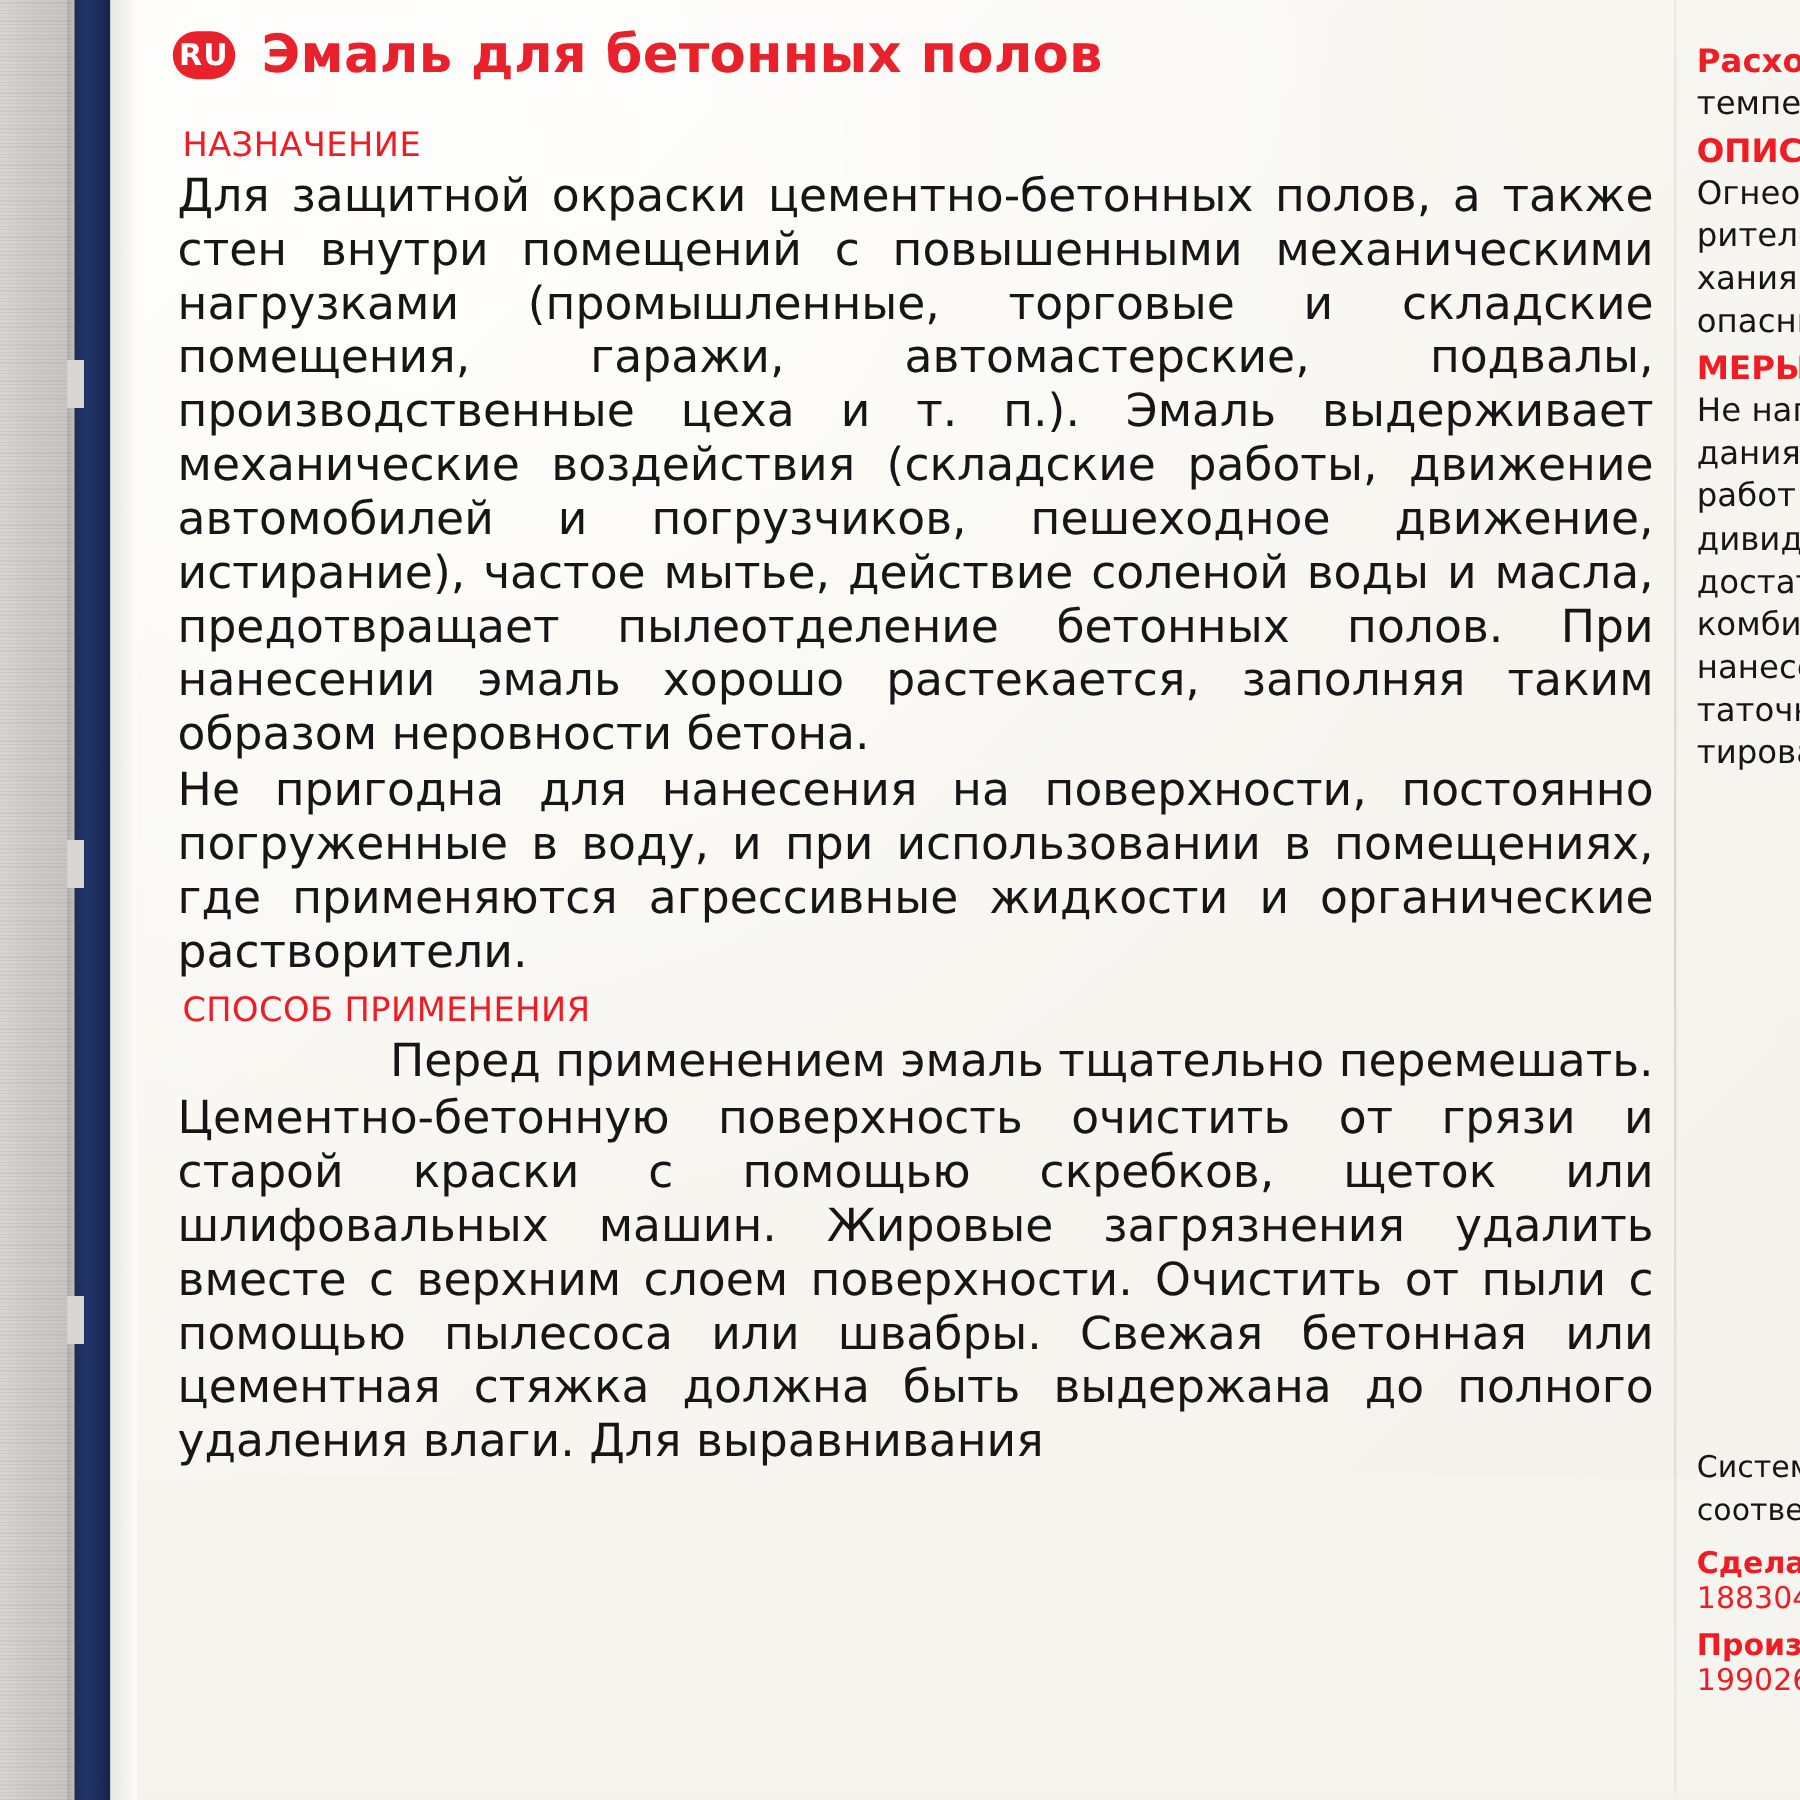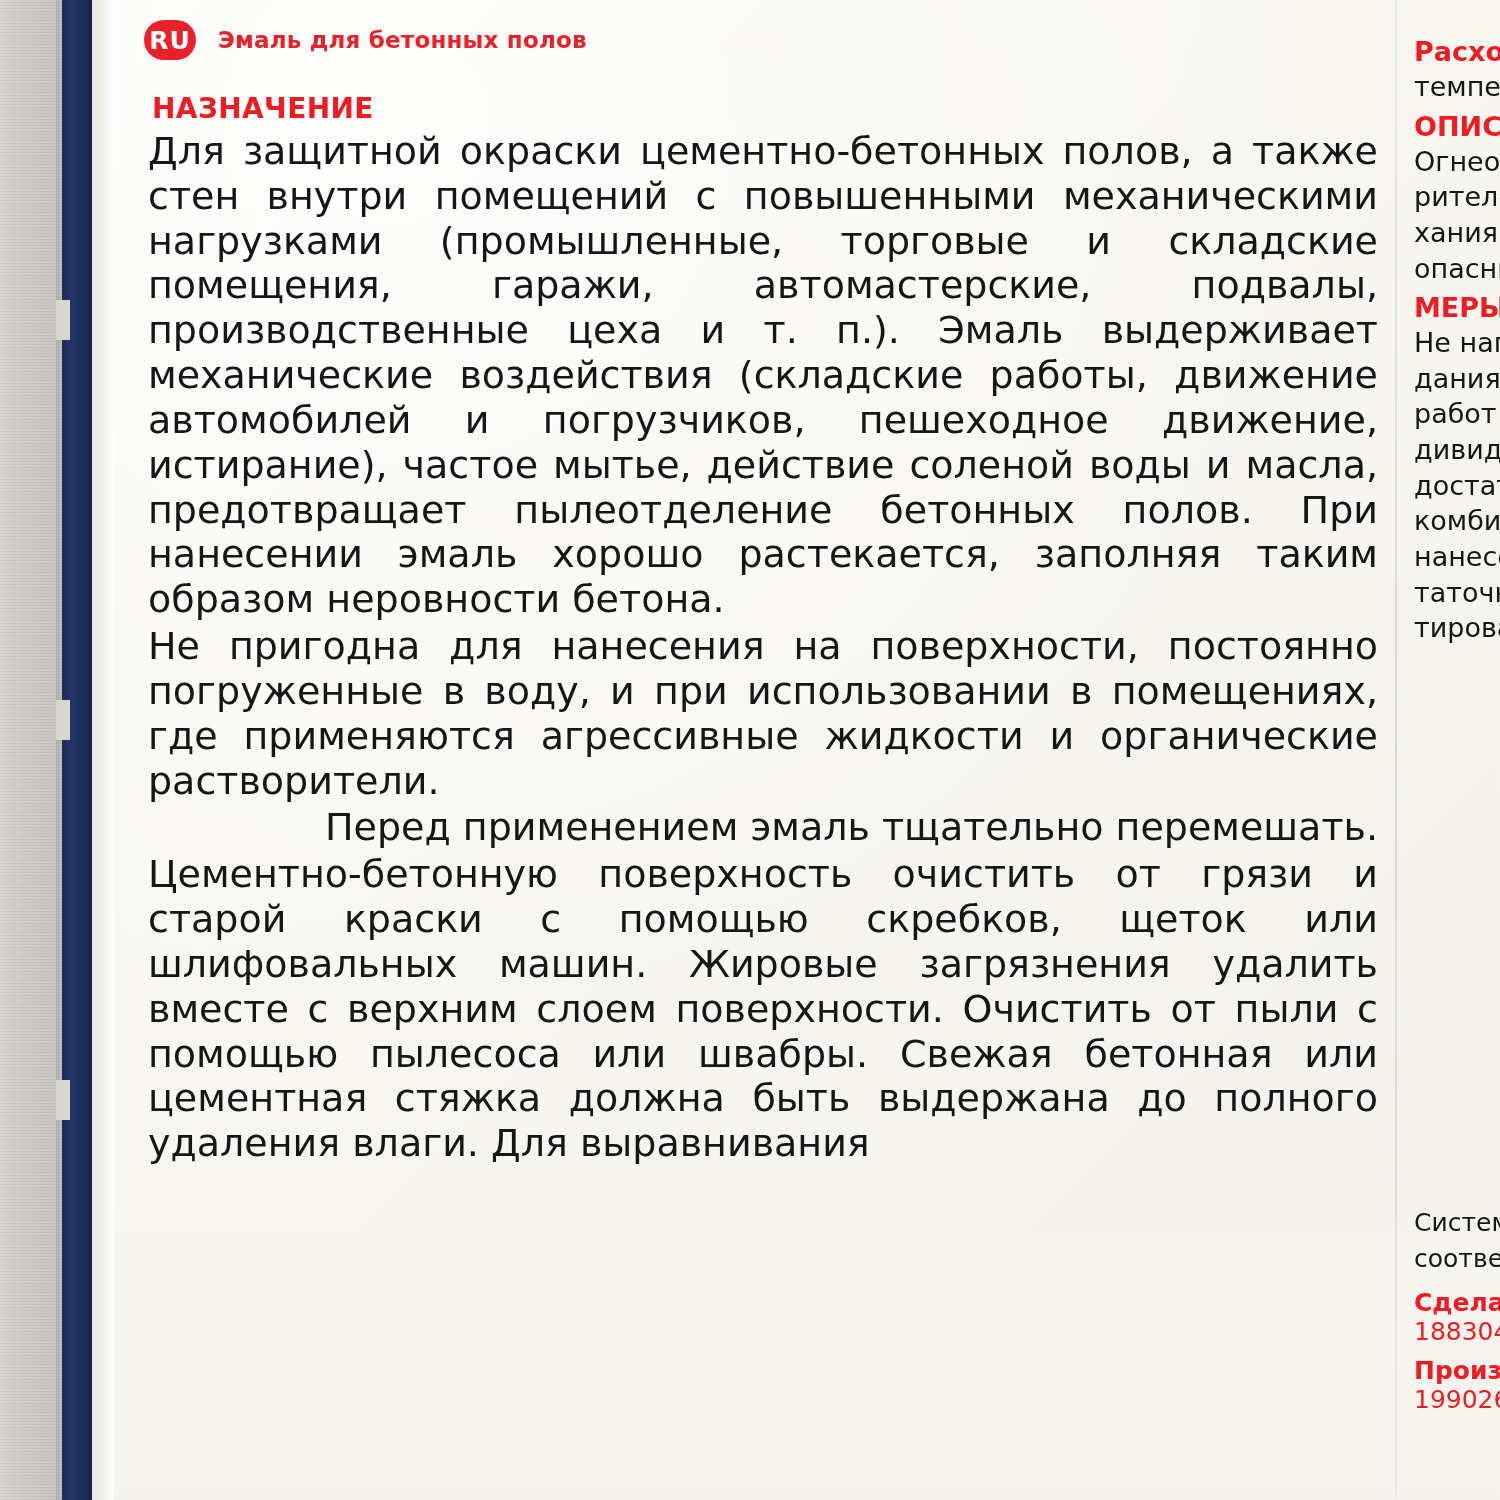--- a/index.html
+++ b/index.html
@@ -103,41 +103,41 @@
     font-weight: bold;
     font-size: 25px;
     letter-spacing: 1px;
     display: flex;
     align-items: center;
     justify-content: center;
     font-family: "DejaVu Sans", sans-serif;
   }
   .product-title {
     color: #e8212a;
-    font-size: 23px;
+    font-size: 44px;
     font-weight: bold;
     letter-spacing: 0.2px;
     white-space: nowrap;
   }
 
   
   .maincol {
     position: absolute;
     left: 34px;
     top: 92px;
     width: 1230px;
     color: #1b1b1b;
   }
 
   .section-head {
     color: #ef1c24;
-    font-weight: bold;
+    font-weight: normal;
     font-size: 28px;
     letter-spacing: 0.4px;
-    margin: 0 0 4px 4px;
+    margin: 12px 0 4px 4px;
   }
 
   .para {
     font-size: 38px;
     line-height: 1.18;
     text-align: justify;
     margin: 0 0 2px 0;
     color: #161616;
   }
   .para.nojust { text-align: right; }
@@ -233,20 +233,21 @@
       <div class="product-title">Эмаль для бетонных полов</div>
     </div>
 
     <div class="maincol">
 
       <div class="section-head">НАЗНАЧЕНИЕ</div>
       <p class="para">Для защитной окраски цементно-бетонных полов, а также стен внутри помещений с повышенными механическими нагрузками (промышленные, торговые и складские помещения, гаражи, автомастерские, подвалы, производственные цеха и т. п.). Эмаль выдерживает механические воздействия (складские работы, движение автомобилей и погрузчиков, пешеходное движение, истирание), частое мытье, действие соленой воды и масла, предотвращает пылеотделение бетонных полов. При нанесении эмаль хорошо растекается, заполняя таким образом неровности бетона.</p>
 
       <p class="para">Не пригодна для нанесения на поверхности, постоянно погруженные в воду, и при использовании в помещениях, где применяются агрессивные жидкости и органические растворители.</p>
 
+      <div class="section-head gap-sm">СПОСОБ ПРИМЕНЕНИЯ</div>
       <p class="para nojust">Перед применением эмаль тщательно перемешать.</p>
       <p class="para">Цементно-бетонную поверхность очистить от грязи и старой краски с помощью скребков, щеток или шлифовальных машин. Жировые загрязнения удалить вместе с верхним слоем поверхности. Очистить от пыли с помощью пылесоса или швабры. Свежая бетонная или цементная стяжка должна быть выдержана до полного удаления влаги. Для выравнивания</p>
     </div>
 
     <div class="rightcol">
       <div class="r-block">
         <p class="r-head">Расхо</p>
         <p class="r-line">темпер</p>
       </div>
       <div class="r-block">

